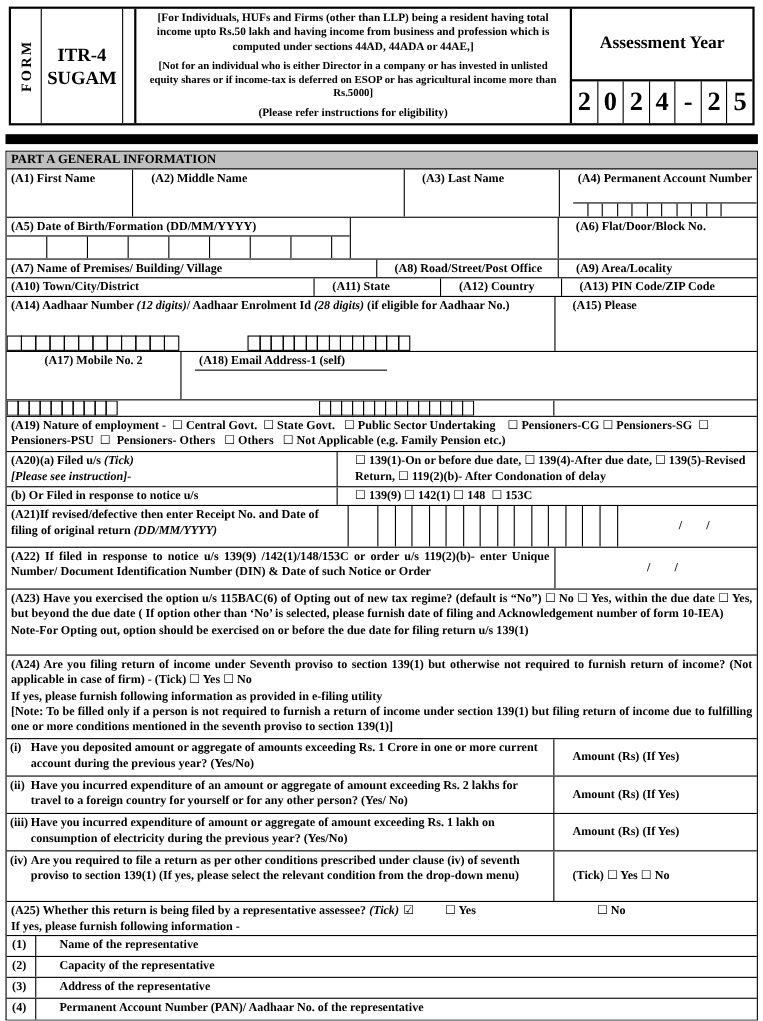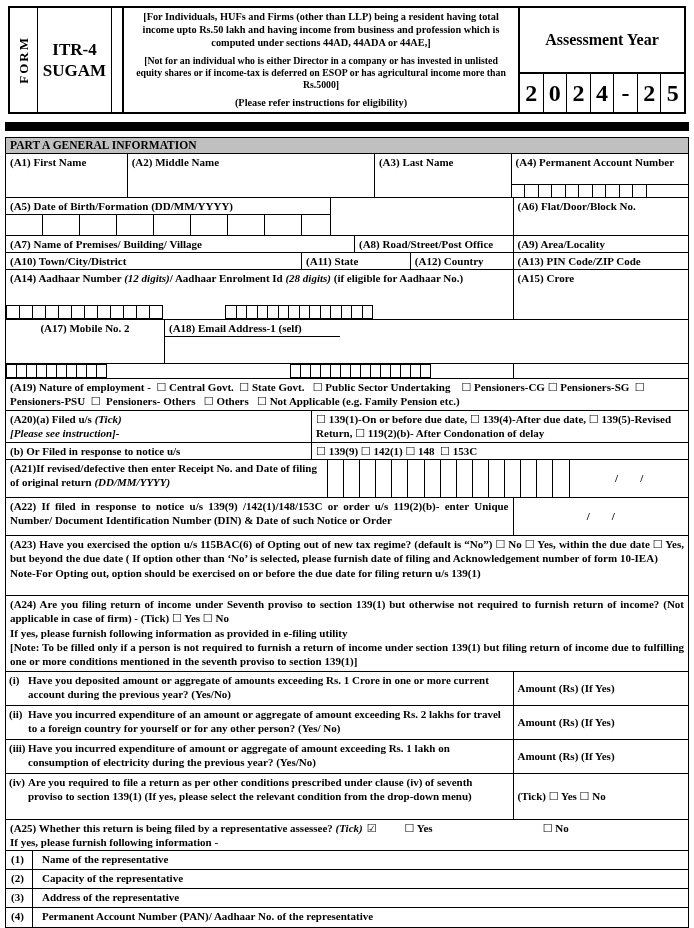--- a/index.html
+++ b/index.html
@@ -20,21 +20,21 @@
   .hdr-d { font-size:10.3px; line-height:1.25; }
   .hdr-d2 { font-size:9.8px; line-height:1.25; }
   .hdr-ay { width:164px; display:flex; flex-direction:column; }
   .ay-label { height:66px; display:flex; align-items:center; justify-content:center; font-size:16px; border-bottom:2px solid #000; }
   .ay-digits { flex:1; display:flex; }
   .ay-digit { flex:1; border-right:1px solid #000; display:flex; align-items:center; justify-content:center; font-size:24px; }
   .ay-digit:last-child { border-right:none; }
   .thickbar { position:absolute; left:5px; top:122px; width:684px; height:9px; background:#000; }
   
   .parta { position:absolute; left:5px; top:137px; width:684px; border:1px solid #000; font-size:11px; line-height:1.3; }
-  .row { display:flex; border-bottom:1px solid #000; overflow:hidden; }
+  .row { display:flex; border-bottom:1px solid #000; overflow:hidden;gap:12px; }
   .row:last-child { border-bottom:none; }
   .cell { border-right:1px solid #000; padding:1px 4px; overflow:hidden; }
   .cell.last { border-right:none; }
   .pa-title { background:#c0c0c0; height:16px; padding:0 4px; font-size:11.5px; border-bottom:1px solid #000; }
   .pre { white-space:pre-wrap; }
   .just { text-align:justify; }
   .ital { font-style:italic;text-align:right; }
   
   .bx { display:block; }
   .panlab { padding:1px 4px; height:30px; }
@@ -187,21 +187,21 @@
               <span class="bx"></span>
               <span class="bx"></span>
               <span class="bx"></span>
               <span class="bx"></span>
               <span class="bx"></span>
               <span class="bx"></span>
             </div>
         </div>
       </div>
       <div class="cell last" style="width:175px">
-        <div>(A15) Crore</div>
+        <div>(A15) Please</div>
       </div>
     </div>
 
     <div class="row" style="height:44px">
       <div class="cell ctr" style="width:159px"><span>(A17) Mobile No. 2</span></div>
       <div class="cell last colcell" style="width:175px">
         <div class="a18a"><span>(A18) Email Address-1 (self)</span></div>
         <div class="a18b"><span>Email Address -2</span></div>
       </div>
     </div>

